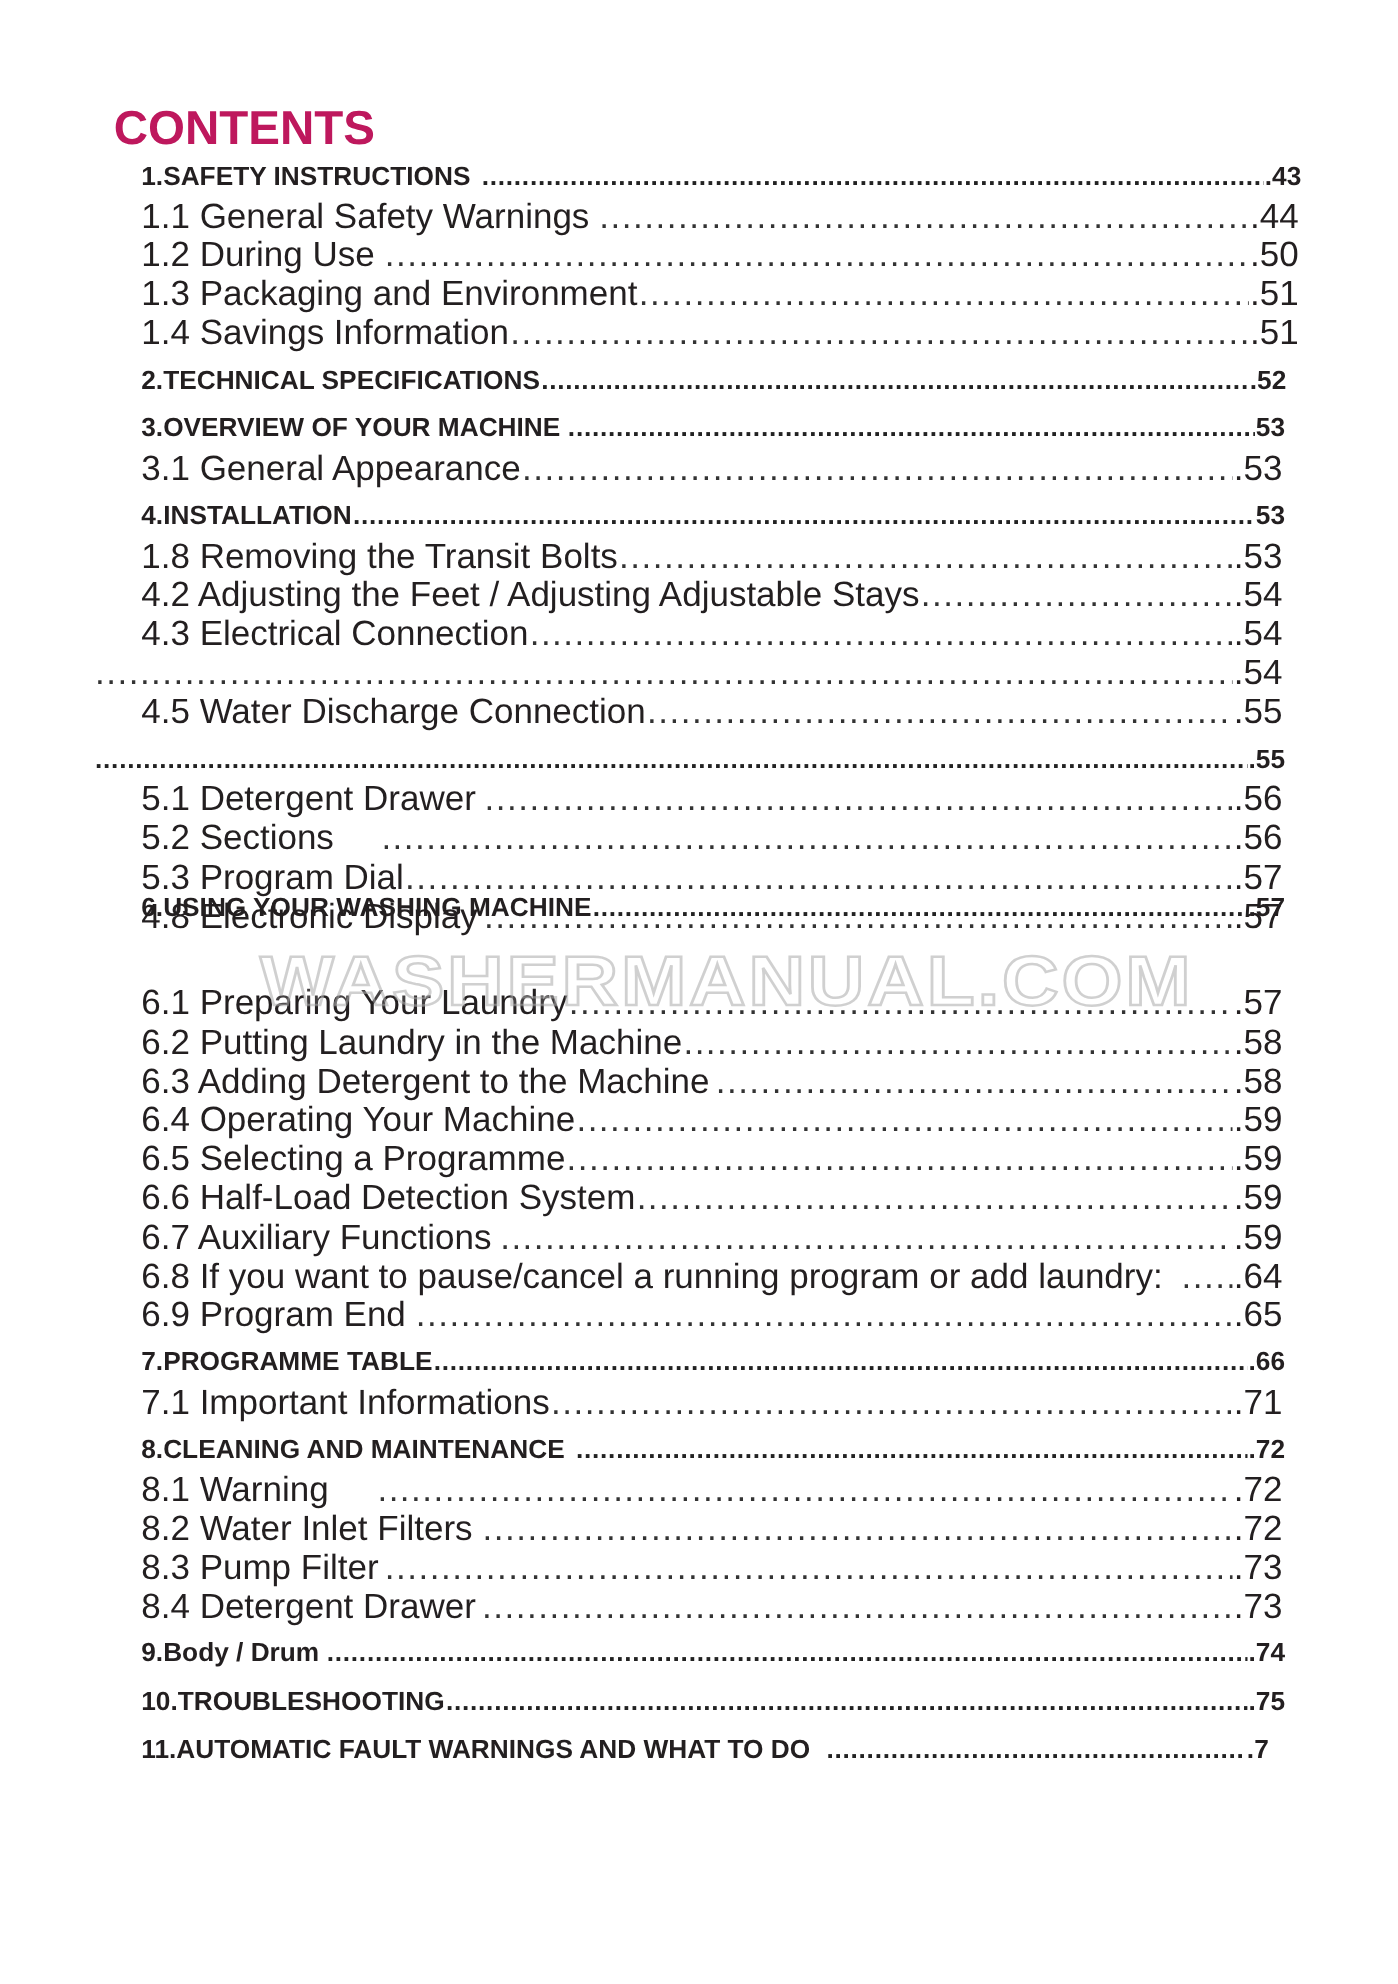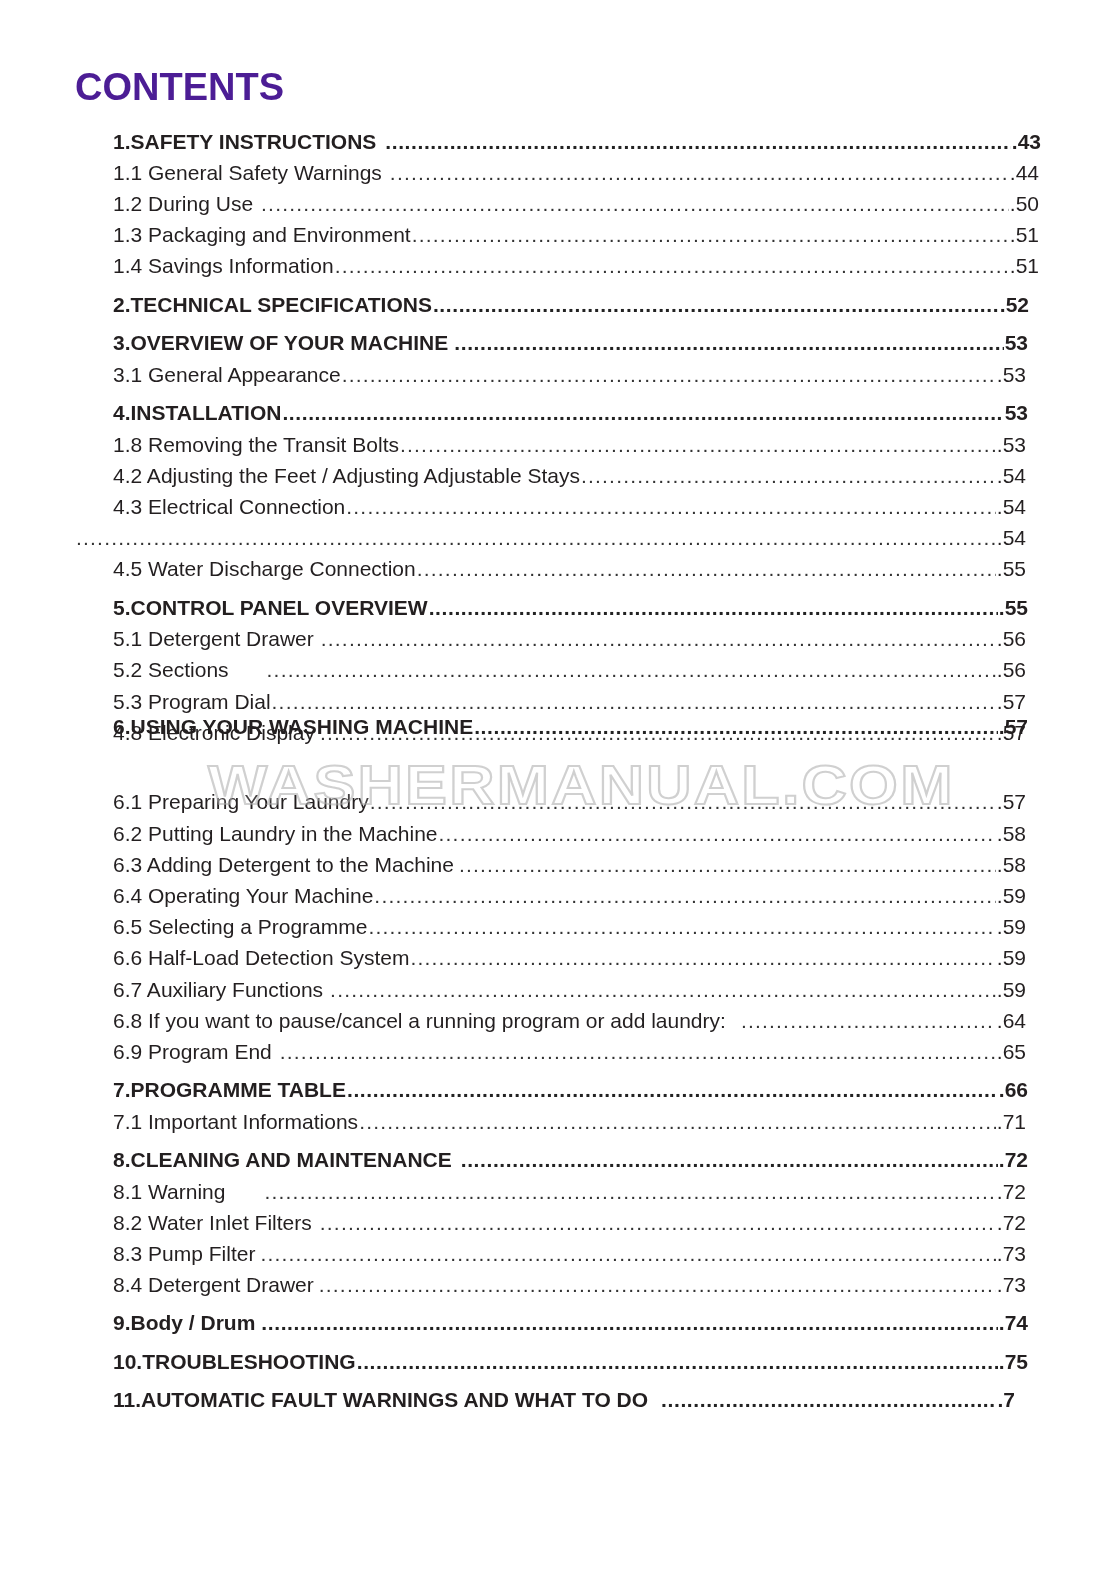--- a/index.html
+++ b/index.html
@@ -2,28 +2,28 @@
 <html><head>
 <meta charset="utf-8">
 <style>
   html, body { margin: 0; padding: 0; background: #ffffff; }
   body {
     width: 1118px; height: 1587px; position: relative; overflow: hidden;
     font-family: "Liberation Sans", sans-serif; color: #231f20;
   }
   .title {
     position: absolute; left: 75px; top: 66px;
-    font-size: 38px; font-weight: bold; letter-spacing: 0px; color: #4c1d95;
-    margin: 0;
+    font-size: 38px; font-weight: bold; letter-spacing: 0px; color: #be185d;
+    margin: 16px;
   }
   .toc { position: absolute; left: 75px; top: 0; width: 990px; }
   .row {
     position: absolute; left: 0; height: 28px;
     display: flex; align-items: baseline; white-space: nowrap;
-    font-size: 21px; line-height: 28px; cursor: pointer;
+    font-size: 28px; line-height: 28px; cursor: pointer;
   }
   .row.section { font-weight: bold; font-size: 21px; }
   .row .label { flex: 0 0 auto; margin-left: 38px; }
   .row .gap { flex: 0 0 auto; display: inline-block; }
   .row .dots {
     flex: 1 1 auto; overflow: hidden; margin: 0 1px;
     letter-spacing: 1.2px; color: #333;
   }
   .row .dots::before {
     content: "................................................................................................................................................................................................................................................................";
@@ -117,21 +117,20 @@
       <span class="dots"></span>
       <span class="page">.54</span>
   </div>
   <div class="row" style="top:555px;width:951px">
     <span class="label">4.5 Water Discharge Connection</span>
       <span class="dots"></span>
       <span class="page">.55</span>
   </div>
 
   <div class="row section" style="top:594px;width:953px">
-    <span class="label">5.CONTROL PANEL OVERVIEW</span>
       <span class="dots"></span>
       <span class="page">.55</span>
   </div>
   <div class="row" style="top:625px;width:951px">
     <span class="label">5.1 Detergent Drawer</span>
       <span class="gap" style="width:6px"></span>
       <span class="dots"></span>
       <span class="page">.56</span>
   </div>
   <div class="row" style="top:656px;width:951px">

